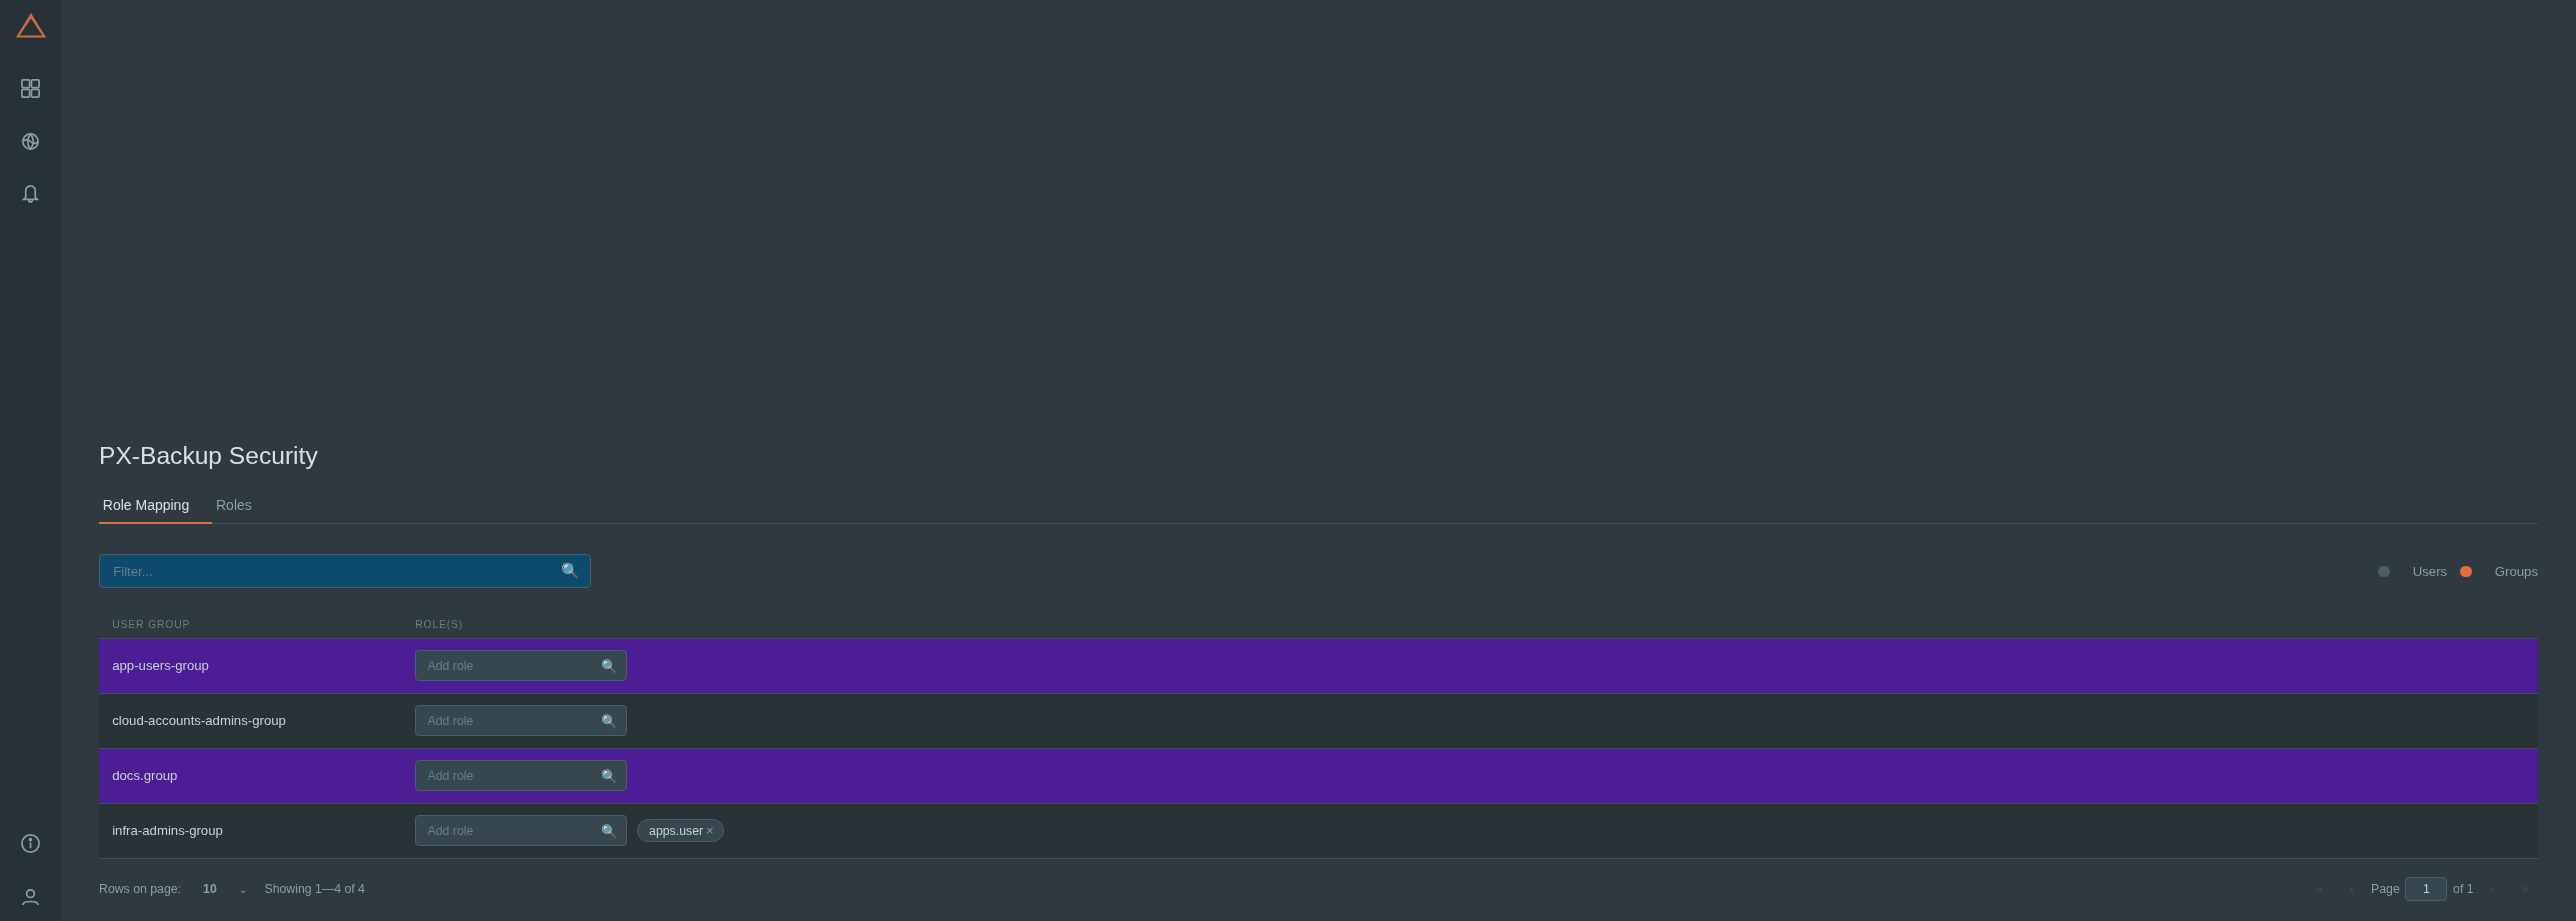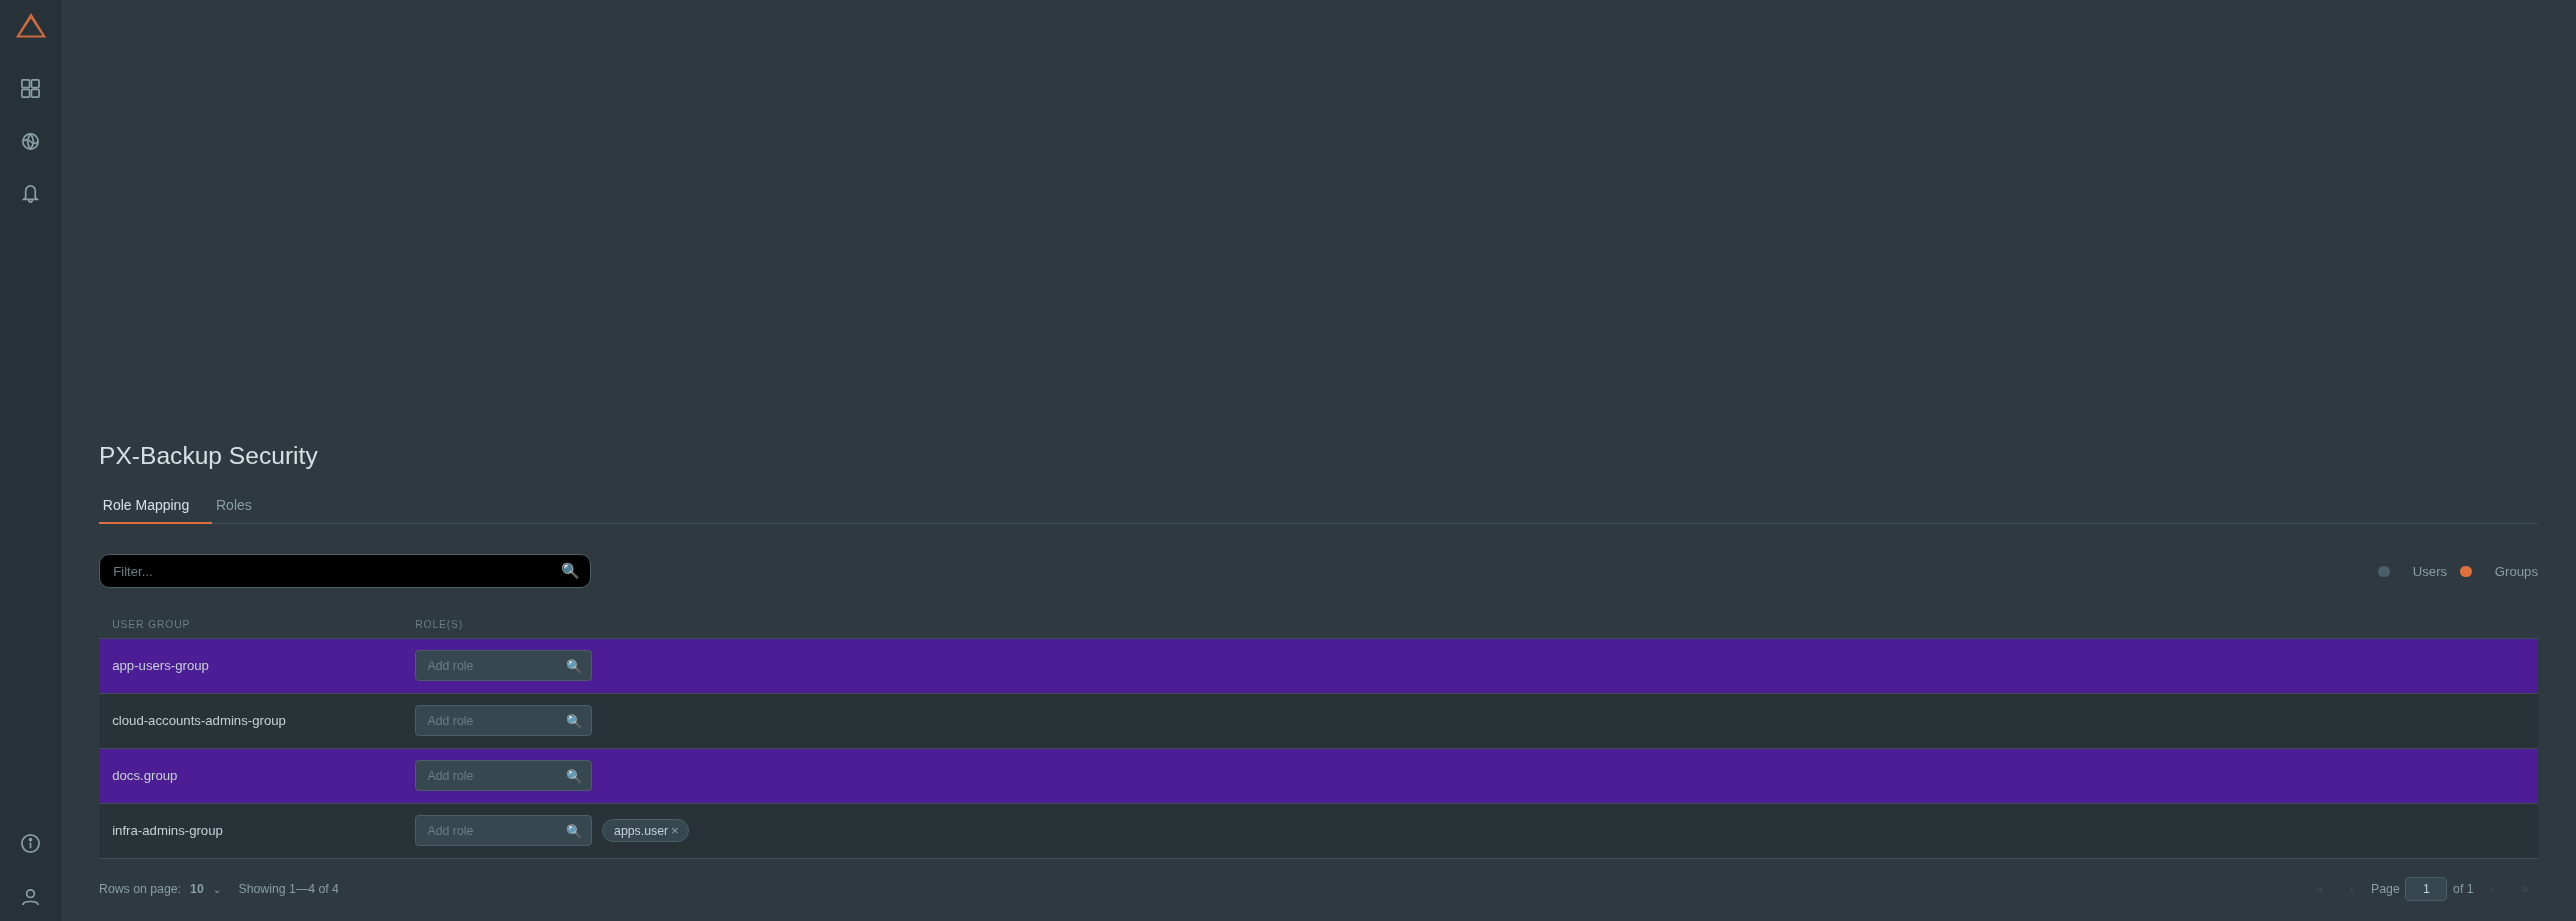--- a/index.html
+++ b/index.html
@@ -79,23 +79,23 @@
       display: flex;
       align-items: center;
       margin-bottom: 23px;
     }
     .filter-input-wrap {
       position: relative;
       width: 492px;
     }
     .filter-input {
       width: 100%;
-      background: #000000;
+      background: #0c4a6e;
       border: 0.9px solid #4a5f68;
-      border-radius: 10px;
+      border-radius: 4px;
       color: #8a9ea5;
       padding: 8.5px 38px 8.5px 13.2px;
       font-size: 13.2px;
       outline: none;
     }
     .filter-input::placeholder { color: #6a7e85; }
     .filter-search-icon {
       position: absolute;
       right: 11.4px;
       top: 50%;
@@ -156,21 +156,21 @@
       font-size: 13.2px;
       color: #c5d2d6;
     }
     .cell-roles {
       display: flex;
       align-items: center;
       gap: 9.5px;
     }
     .role-input-wrap {
       position: relative;
-      width: 177px;
+      width: 212px;
     }
     .role-input {
       width: 100%;
       background: #37474f;
       border: 0.9px solid #4a5f68;
       border-radius: 3.8px;
       color: #8a9ea5;
       padding: 7.6px 34px 7.6px 11.4px;
       font-size: 12.3px;
       outline: none;
@@ -205,21 +205,21 @@
     
     .footer {
       display: flex;
       align-items: center;
       margin-top: 17px;
       gap: 17px;
     }
     .rows-per-page {
       display: flex;
       align-items: center;
-      gap: 9px;
+      gap: 22px;
       font-size: 12.3px;
       color: #8a9ea5;
     }
     .rows-count {
       font-weight: 600;
       cursor: pointer;
     }
     .rows-arrow { font-size: 10.4px; }
     .showing-text {
       font-size: 12.3px;

